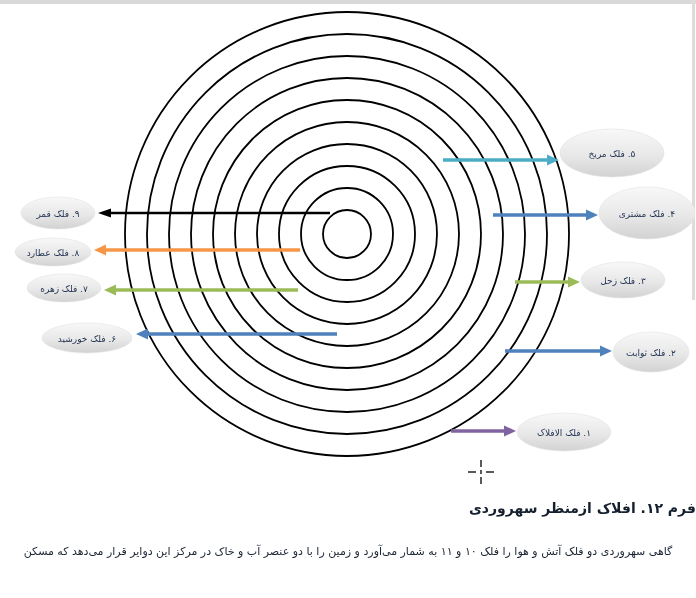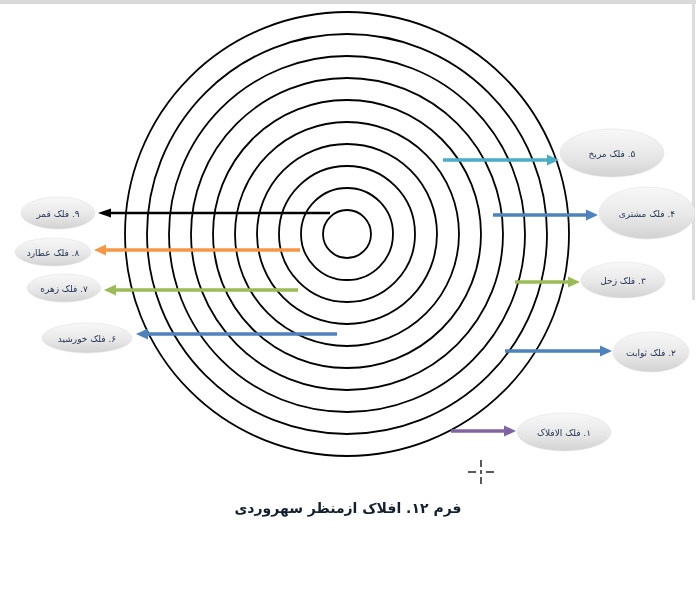--- a/index.html
+++ b/index.html
@@ -26,20 +26,21 @@
   }
   #diagram-svg { position: absolute; top: 0; left: 0; }
   .caption {
     position: absolute; top: 500px; left: 0; right: 0;
     text-align: center; direction: rtl;
   }
   .caption-title {
     font-size: 14px; font-weight: bold;
     color: #15202e;
     margin-bottom: 23px;
+    text-align: right;
   }
   .caption-body {
     font-size: 11px;
     color: #1a2433;
     line-height: 26px;
   }
 </style>
 </head>
 <body>
 
@@ -125,14 +126,15 @@
         <line x1="468" y1="472" x2="476" y2="472"></line>
         <line x1="486" y1="472" x2="494" y2="472"></line>
         <line x1="481" y1="460" x2="481" y2="467"></line>
         <line x1="481" y1="477" x2="481" y2="484"></line>
         <line x1="481" y1="470" x2="481" y2="474"></line>
       </g>
     </svg>
 
   <div class="caption">
     <div class="caption-title">فرم ۱۲. افلاک ازمنظر سهروردی</div>
+    <div class="caption-body">گاهی سهروردی دو فلک آتش و هوا را فلک ۱۰ و ۱۱ به شمار می‌آورد و زمین را با دو عنصر آب و خاک در مرکز این دوایر قرار می‌دهد که مسکن</div>
   </div>
 </div>
 
 </body></html>

